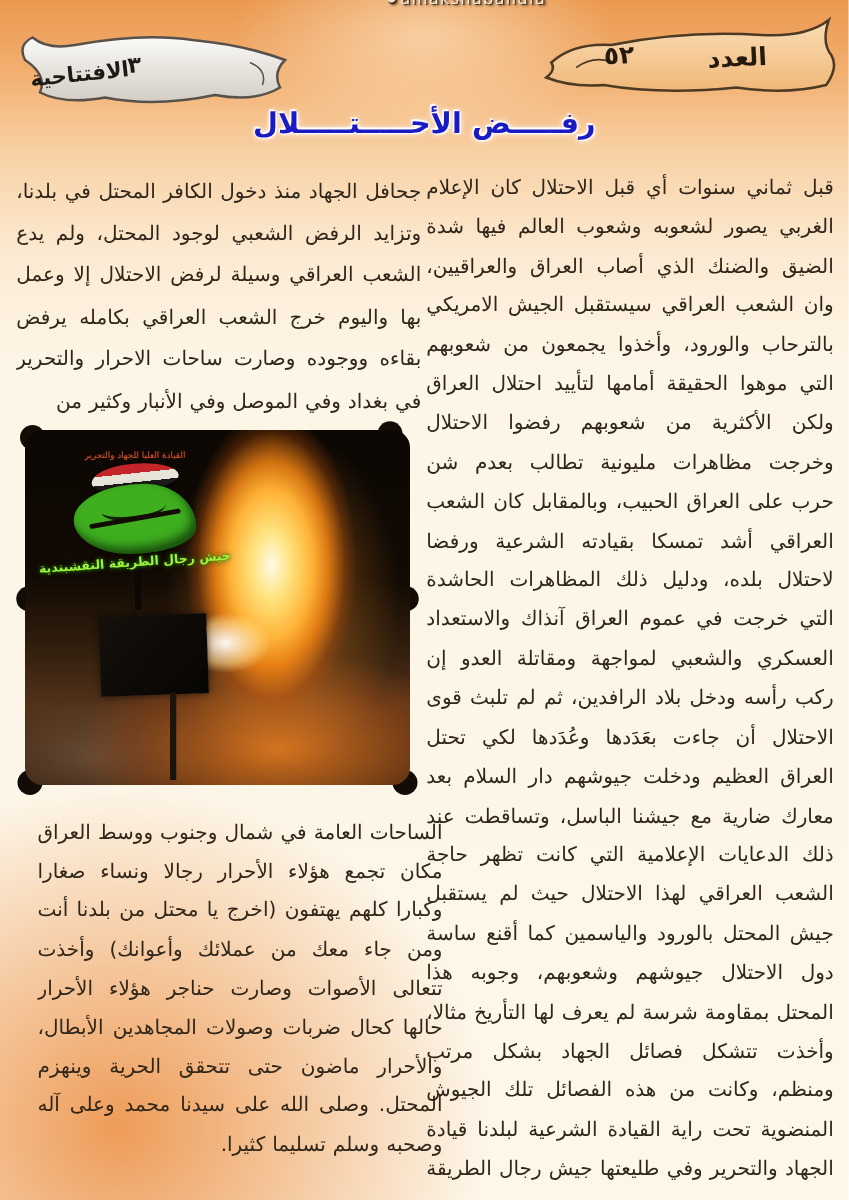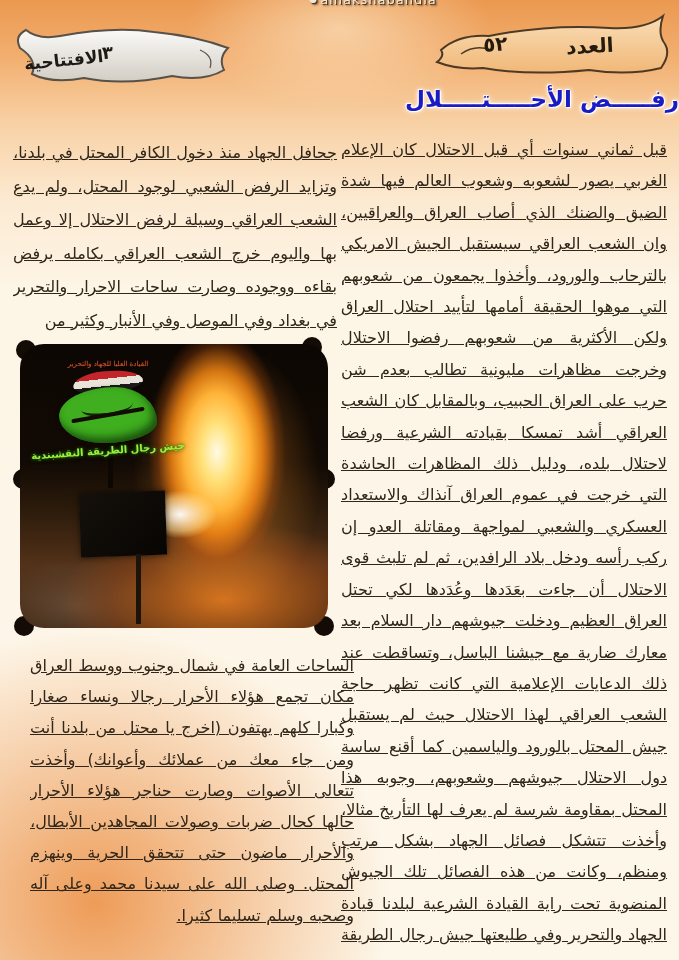--- a/index.html
+++ b/index.html
@@ -36,43 +36,43 @@
   }
   .logo-en{
     position:relative;margin-top:-12px;padding-left:52px;
     font-size:13px;font-weight:normal;color:#f3e7d2;
     text-shadow:1px 1px 0 #4a3421,2px 2px 2px rgba(40,24,12,.6);
     letter-spacing:1px;
   }
   .logo-dot{font-size:9px;vertical-align:2px;margin-right:2px;}
   
   .article-title{
-    position:absolute;top:86px;left:0;right:0;margin:0;text-align:right;
+    position:absolute;top:86px;left:0;right:0;margin:0;text-align:center;
     font-size:23px;font-weight:bold;color:#1b1bc4;
     text-shadow:0 0 2px #fff,0 0 4px #fff,0 0 6px rgba(255,255,255,.9),1px 1px 0 #fff,-1px -1px 0 #fff;
   }
   
   .col{
     position:absolute;direction:rtl;text-align:justify;color:#30261a;
-    font-size:16px;word-spacing:0.5px;overflow:hidden;text-decoration:underline;
+    font-size:16px;word-spacing:0.5px;overflow:hidden;
   }
   .col-right{right:12px;top:134px;width:326px;height:818px;line-height:31.4px;}
   .col-left-top{left:13px;top:136px;width:324px;height:206px;line-height:33.5px;}
   .col-left-bottom{left:30px;top:650px;width:324px;height:298px;line-height:31.2px;}
   
   .photo{position:absolute;left:20px;top:344px;width:308px;height:284px;margin:0;}
   .photo-tab{position:absolute;width:20px;height:20px;background:#120b06;border-radius:50%;}
   .tab-tl{left:-4px;top:-4px;}
   .tab-tr{right:6px;top:-7px;}
   .tab-bl{left:-6px;bottom:-8px;}
   .tab-br{right:-6px;bottom:-8px;}
   .tab-l{left:-7px;top:44%;}
   .tab-r{right:-7px;top:44%;}
   .scene{
-    position:absolute;inset:0;border-radius:24px;overflow:hidden;background:
+    position:absolute;inset:0;border-radius:14px;overflow:hidden;background:
       radial-gradient(ellipse 46px 30px at 52% 60%, rgba(255,255,255,.95), rgba(255,225,150,.55) 55%, rgba(255,200,100,0) 80%),
       radial-gradient(ellipse 78px 140px at 64% 38%, #fffbe6 0%, #ffe27c 20%, #ffb338 42%, rgba(255,140,20,.8) 58%, rgba(190,80,12,.3) 76%, rgba(0,0,0,0) 88%),
       radial-gradient(ellipse 130px 190px at 67% 48%, rgba(255,150,40,.5), rgba(255,150,40,0) 72%),
       radial-gradient(ellipse 200px 95px at 66% 90%, rgba(233,125,32,.85), rgba(150,72,22,.45) 58%, rgba(60,30,10,0) 82%),
       radial-gradient(ellipse 120px 60px at 18% 92%, rgba(130,105,85,.5), rgba(90,70,50,0) 75%),
       linear-gradient(180deg,#0c0703 0%,#120a04 42%,#2f1d0c 60%,#53321a 78%,#3d2511 100%);
   }
   .pole{position:absolute;left:88px;top:8px;width:5px;height:136px;background:rgba(12,7,3,.9);}
   .signboard{position:absolute;left:60px;top:148px;width:86px;height:64px;
     background:linear-gradient(135deg,#15100b,#070503);transform:rotate(-2deg);box-shadow:0 0 6px rgba(0,0,0,.6);}

